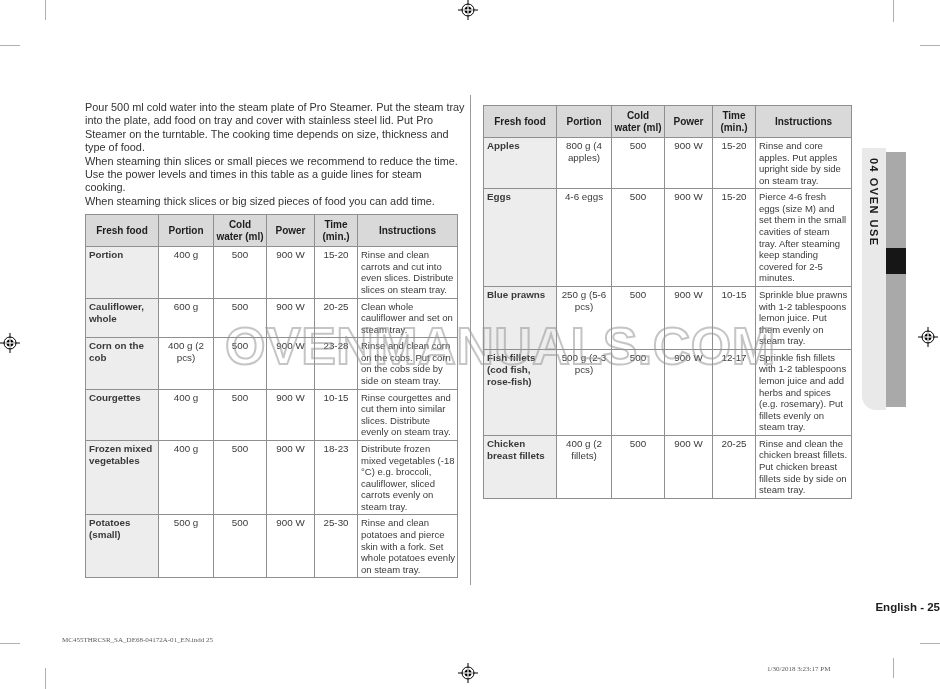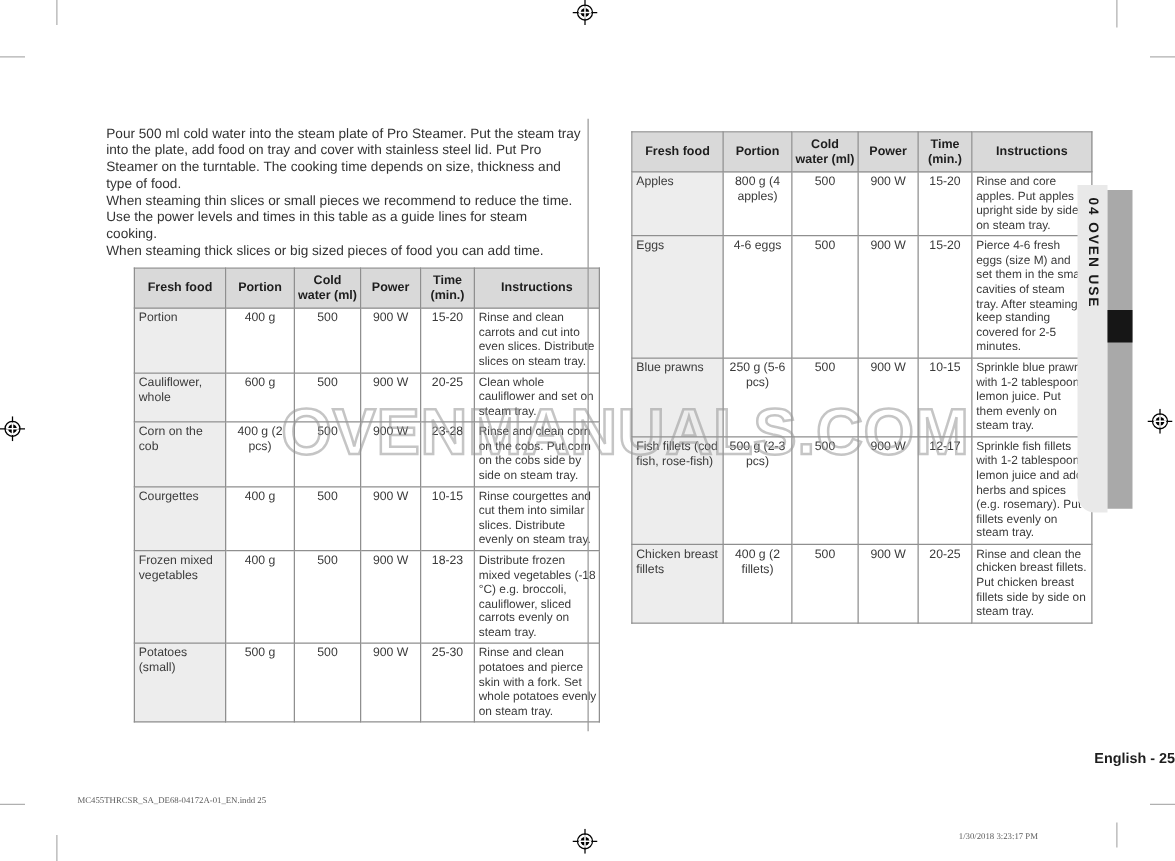--- a/index.html
+++ b/index.html
@@ -6,34 +6,34 @@
   .page {
     position:relative; width:940px; height:689px; background:#ffffff;
     font-family:"Liberation Sans", sans-serif; color:#2e2e2e; overflow:hidden;
   }
   
   .left-col  { position:absolute; left:85px;  top:101px; width:373px; }
   .right-col { position:absolute; left:483px; top:105px; width:369px; }
   .intro { width:380px; }
   .intro p { margin:0; font-size:10.9px; line-height:13.4px; color:#333; }
   
-  .food-table { border-collapse:collapse; width:100%; table-layout:fixed; margin-top:6px;margin-left:22px; }
+  .food-table { border-collapse:collapse; width:100%; table-layout:fixed; margin-top:6px; }
   .right-col .food-table { margin-top:0; }
   .food-table th, .food-table td { border:1px solid #8f8f8f; vertical-align:top; }
   .food-table th {
     background:#d9d9d9; font-size:10px; font-weight:bold; text-align:center;
     vertical-align:middle; line-height:1.15; padding:4px 1px; color:#1d1d1d;
   }
   .food-table td { font-size:9.8px; line-height:1.22; padding:2px 2px; color:#3a3a3a; }
   .food-table th:nth-child(1) { width:70px; }
   .food-table th:nth-child(2) { width:52px;text-align:center; }
   .food-table th:nth-child(3) { width:50px; }
   .food-table th:nth-child(4) { width:45px; }
   .food-table th:nth-child(5) { width:40px; }
-  .food-table td:nth-child(1) { background:#ededed; text-align:left; padding-left:3px; }
+  .food-table td:nth-child(1) { background:#ededed; text-align:left; padding-left:3px;font-weight:bold; }
   .food-table td:nth-child(2),
   .food-table td:nth-child(3),
   .food-table td:nth-child(4),
   .food-table td:nth-child(5) { text-align:center; }
   .food-table td:nth-child(6) { font-size:9.5px; padding-left:3px; }
   
   .col-divider { position:absolute; left:470px; top:95px; width:1px; height:490px; background:#9a9a9a; }
   
   .side-tab {
     position:absolute; left:862px; top:148px; width:24px; height:262px;

